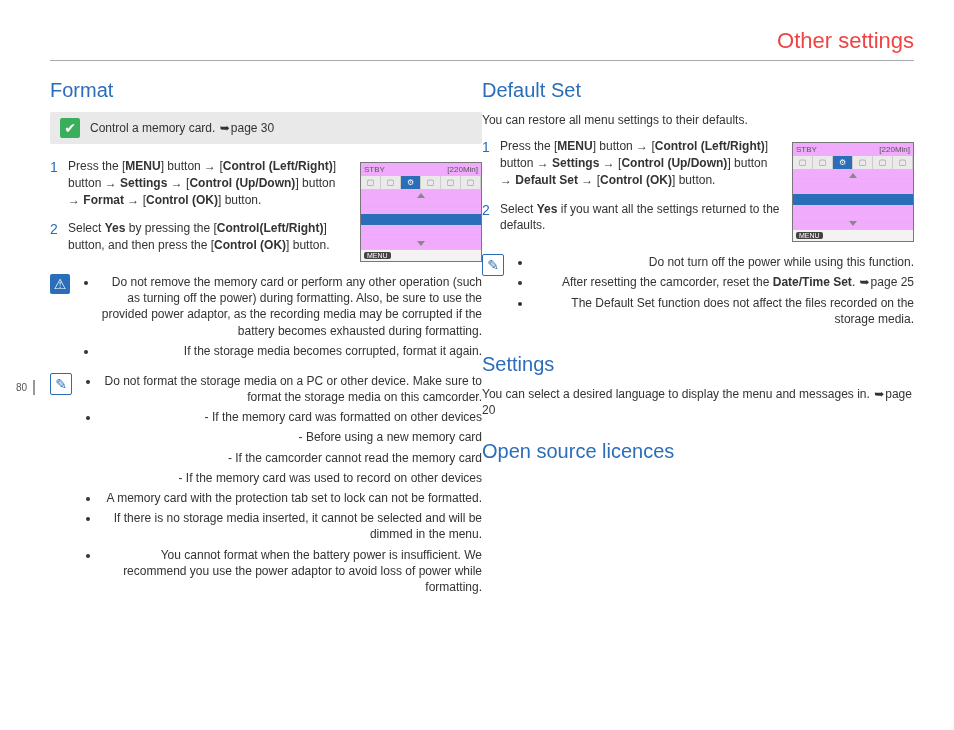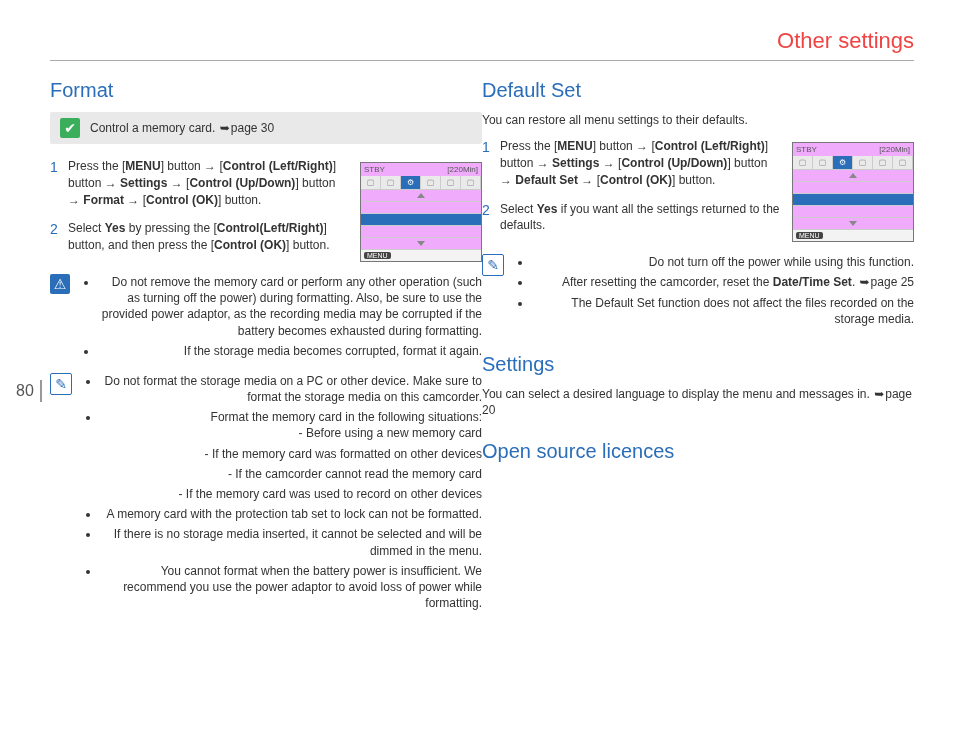--- a/index.html
+++ b/index.html
@@ -104,21 +104,21 @@
   .sublist {
     list-style: none;
     padding-left: 12px;
     margin: 2px 0 4px 0;
   }
   .sublist li::before { content: "- "; }
   .page-num {
     position: absolute;
     left: 14px;
     top: 52%;
-    font-size: 16px;
+    font-size: 10px;
     color: #555;
     border-right: 2px solid #999;
     padding: 2px 6px 2px 2px;
   }
 
   
   .lcd {
     width: 120px;
     flex: 0 0 120px;
     border: 1px solid #777;
@@ -242,24 +242,23 @@
         <li>Do not remove the memory card or perform any other operation (such as turning off the power) during formatting. Also, be sure to use the provided power adaptor, as the recording media may be corrupted if the battery becomes exhausted during formatting.</li>
         <li>If the storage media becomes corrupted, format it again.</li>
       </ul>
     </div>
 
     <div class="note-block">
       <span class="icon-sq icon-info">✎</span>
       <ul>
         <li>Do not format the storage media on a PC or other device. Make sure to format the storage media on this camcorder.</li>
         <li>
-          <span>Format the memory card in the following situations:</span>
           <ul class="sublist">
+            <li>If the memory card was formatted on other devices</li>
             <li>Before using a new memory card</li>
-            <li>If the memory card was formatted on other devices</li>
             <li>If the camcorder cannot read the memory card</li>
             <li>If the memory card was used to record on other devices</li>
           </ul>
         </li>
         <li>A memory card with the protection tab set to lock can not be formatted.</li>
         <li>If there is no storage media inserted, it cannot be selected and will be dimmed in the menu.</li>
         <li>You cannot format when the battery power is insufficient. We recommend you use the power adaptor to avoid loss of power while formatting.</li>
       </ul>
     </div>
 

